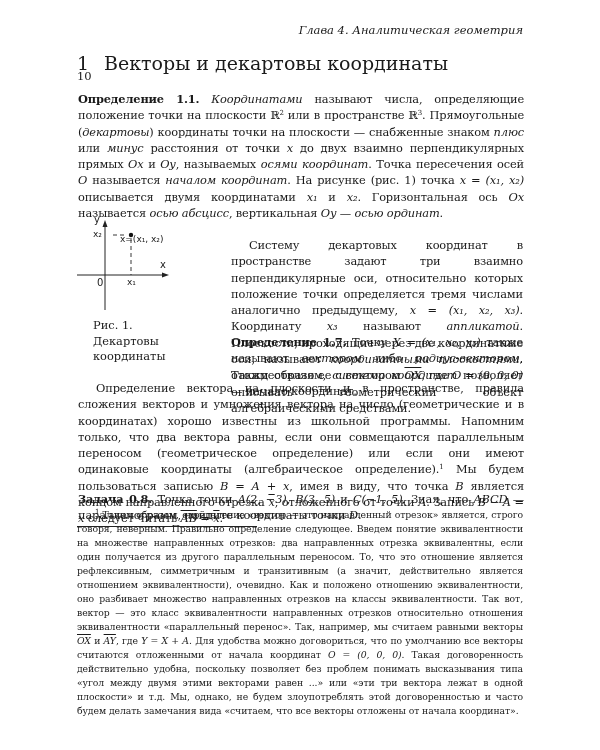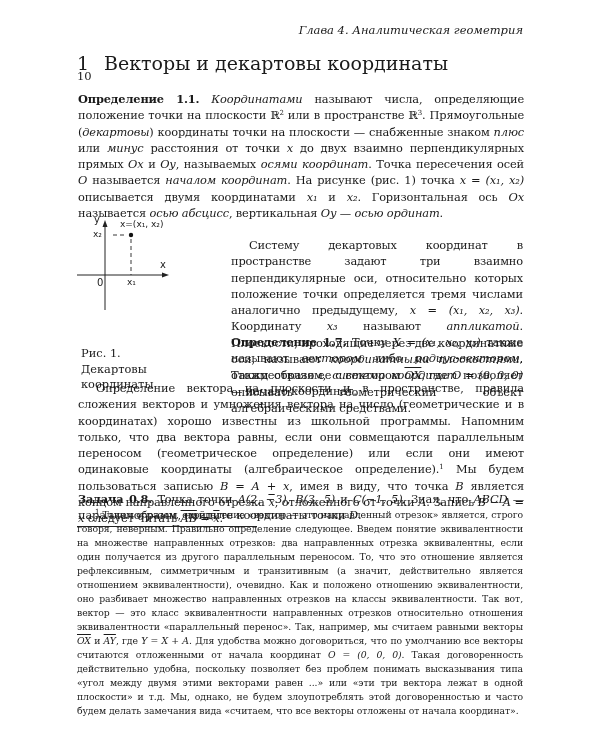--- a/index.html
+++ b/index.html
@@ -12,21 +12,21 @@
   .section-title { position: absolute; top: 52px; left: 0; font-size: 19px; font-weight: normal; margin: 0; }
   .section-title .num { display: inline-block; width: 27px; }
   p { margin: 0; }
   .txt { font-size: 11.4px; line-height: 16.3px; text-align: justify; letter-spacing: -0.15px; }
   .block { position: absolute; left: 1px; width: 446px; }
   .b { font-weight: bold; }
   .i { font-style: italic; }
   .indent { text-indent: 18px; }
   .fig { position: absolute; left: 0; top: 218px; width: 100px; height: 95px; }
   .fig svg { display: block; }
-  .figcap { position: absolute; left: 4px; top: 318px; font-size: 11.4px; line-height: 15.5px; width: 90px; margin-top: 28px; }
+  .figcap { position: absolute; left: 16px; top: 318px; font-size: 11.4px; line-height: 15.5px; width: 90px; }
   .rightcol { position: absolute; left: 154px; width: 292px; margin-top: 18px; }
   .vec { text-decoration: overline; }
   .fn-rule { position: absolute; left: 0; top: 526px; width: 180px; border-top: 0.8px solid #222; }
   .fn { position: absolute; left: 0; top: 508px; width: 446px; font-size: 9.3px; line-height: 14px; text-align: justify; letter-spacing: -0.1px; }
   .fn .indent { text-indent: 18px; }
   sup { font-size: 7px; vertical-align: 4px; line-height: 0; }
 </style>
 </head>
 <body>
 
@@ -52,21 +52,21 @@
     <svg width="100" height="95" viewBox="0 0 100 95">
       <line x1="28" y1="92" x2="28" y2="6" stroke="#222" stroke-width="1"></line>
       <polygon points="28,2 25.5,9 30.5,9" fill="#222"></polygon>
       <line x1="0" y1="57" x2="88" y2="57" stroke="#222" stroke-width="1"></line>
       <polygon points="92,57 85,54.5 85,59.5" fill="#222"></polygon>
       <line x1="36" y1="17" x2="50" y2="17" stroke="#222" stroke-width="0.9" stroke-dasharray="4,3"></line>
       <line x1="54" y1="21" x2="54" y2="57" stroke="#222" stroke-width="0.9" stroke-dasharray="4,3"></line>
       <circle cx="54" cy="17" r="2.2" fill="#111"></circle>
     </svg>
     <span style="position:absolute;left:17px;top:-4px;font-family:'DejaVu Sans',sans-serif;font-size:10px;">y</span>
-    <span style="position:absolute;left:43px;top:1px;font-family:'DejaVu Sans',sans-serif;font-size:9px;">x=(x₁, x₂)</span>
+    <span style="position:absolute;left:43px;top:16px;font-family:'DejaVu Sans',sans-serif;font-size:9px;">x=(x₁, x₂)</span>
     <span style="position:absolute;left:16px;top:11px;font-family:'DejaVu Sans',sans-serif;font-size:9px;">x₂</span>
     <span style="position:absolute;left:83px;top:41px;font-family:'DejaVu Sans',sans-serif;font-size:10px;">x</span>
     <span style="position:absolute;left:20px;top:59px;font-family:'DejaVu Sans',sans-serif;font-size:10px;">0</span>
     <span style="position:absolute;left:50px;top:59px;font-family:'DejaVu Sans',sans-serif;font-size:9px;">x₁</span>
   </div>
   <div class="figcap">
     <div>Рис. 1.</div>
     <div>Декартовы</div>
     <div>координаты</div>
   </div>

